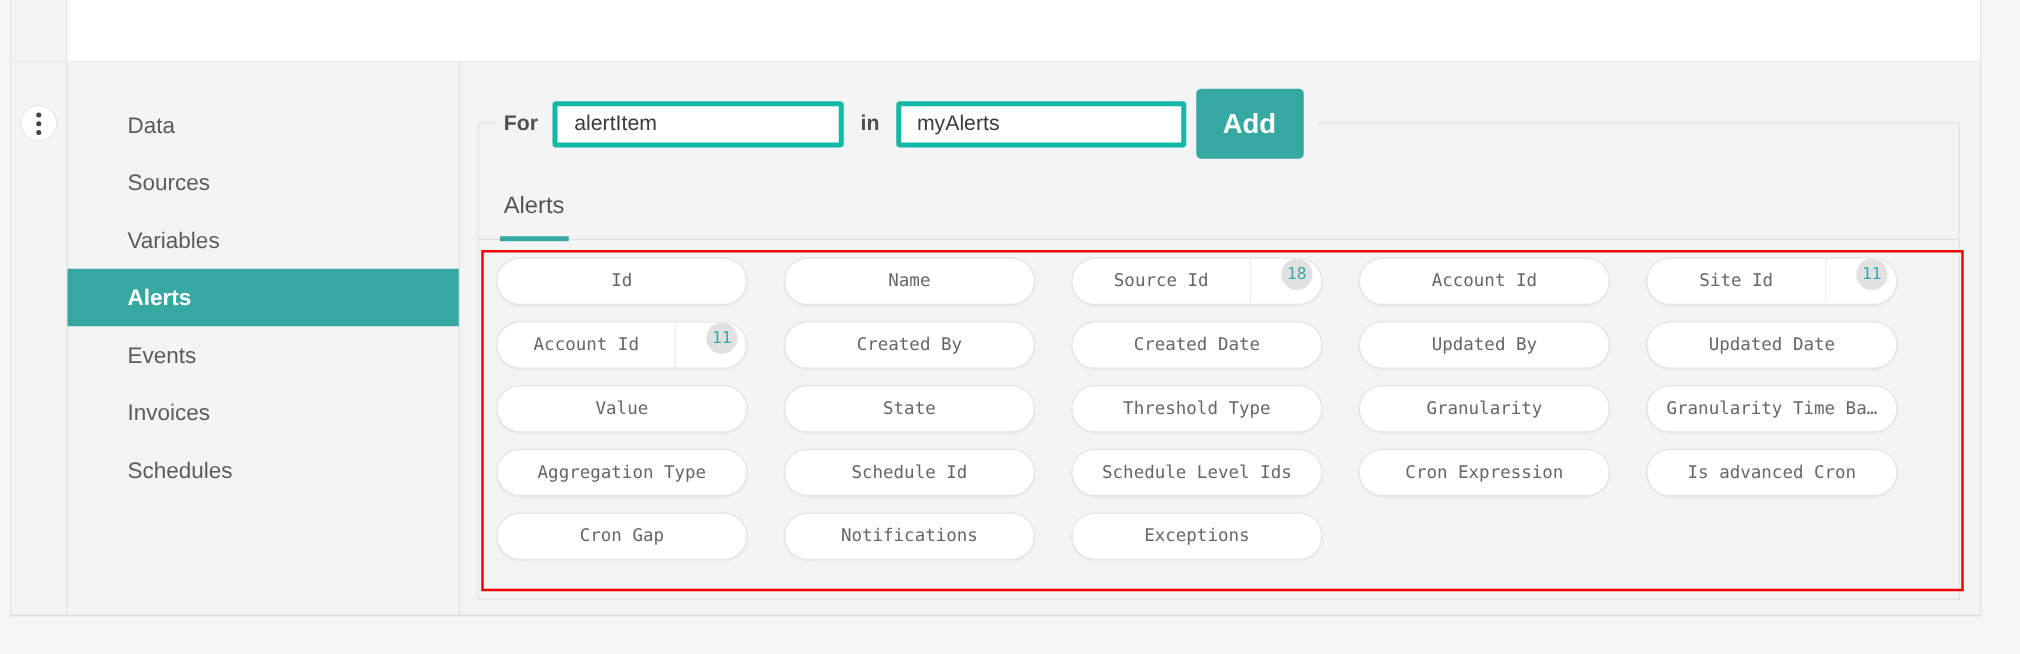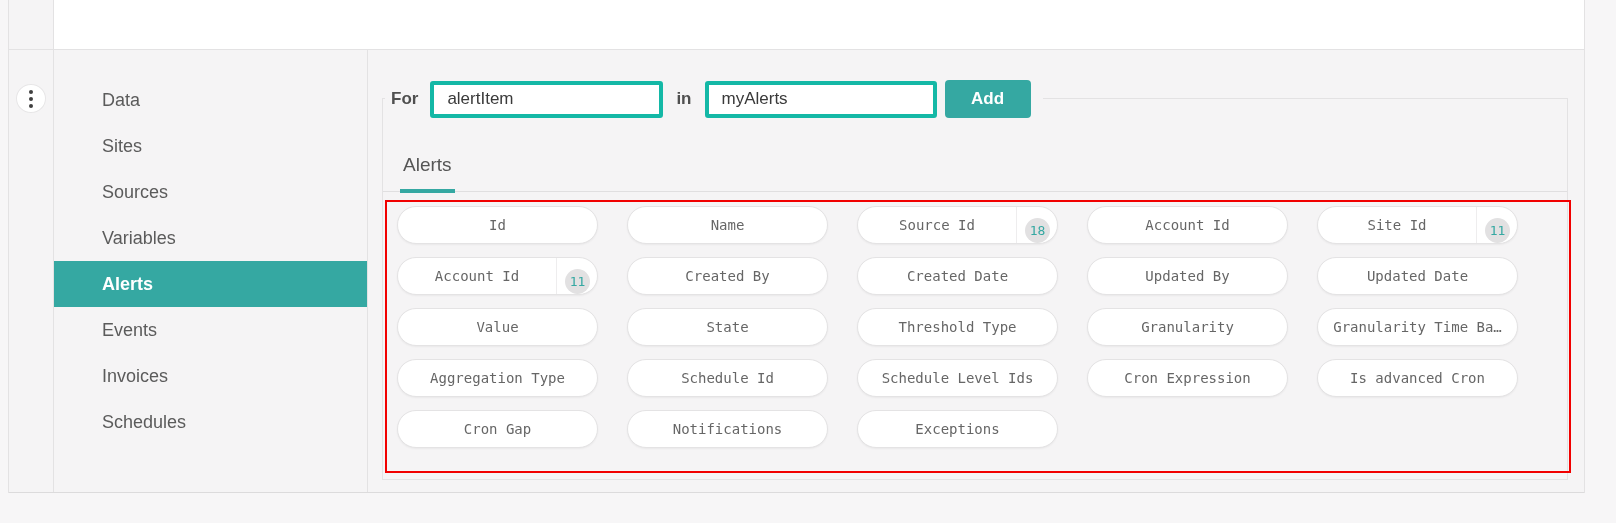--- a/index.html
+++ b/index.html
@@ -43,38 +43,38 @@
   }
   .side-item.active{background:var(--teal);color:#ffffff;font-weight:bold;}
   
   .content{flex:1;position:relative;}
   .panel{
     position:absolute;left:14px;right:16px;top:48px;bottom:12px;
     border:1px solid var(--border);
   }
   
   .form-row{
-    position:absolute;top:-19px;left:2px;height:38px;
+    position:absolute;top:-19px;left:14px;height:38px;
     display:flex;align-items:center;
     background:var(--panel-bg);padding:0 12px 0 6px;
   }
   .form-label{font-size:17px;font-weight:bold;color:#4f4f4f;}
   .form-label.for{margin-right:12px;}
   .form-label.in{margin:0 13px;}
   .text-input{
     height:37px;border:4px solid #14b8a6;border-radius:3px;background:#fff;
     font-family:"Liberation Sans",sans-serif;font-size:17px;color:#3a3a3a;
     padding:0 13px;outline:none;
   }
   .input-item{width:233px;}
   .input-collection{width:232px;}
   .add-btn{
-    margin-left:8px;width:86px;height:38px;border:none;border-radius:4px;
+    margin-left:8px;width:86px;height:56px;border:none;border-radius:4px;
     background:var(--teal);color:#fff;font-family:"Liberation Sans",sans-serif;
-    font-size:17px;font-weight:bold;cursor:pointer;
+    font-size:22px;font-weight:bold;cursor:pointer;
   }
   
   .tabbar{
     position:absolute;top:0;left:0;right:0;height:93px;
     border-bottom:1px solid #e0dfe0;
     display:flex;align-items:flex-end;
   }
   .tab{
     margin-left:17px;margin-bottom:-2px;
     font-size:19px;color:#555;cursor:pointer;
@@ -98,21 +98,21 @@
     box-shadow:0 1px 2px rgba(0,0,0,0.05);
     display:flex;align-items:stretch;overflow:hidden;cursor:pointer;
   }
   .chip-label{
     flex:1;display:flex;align-items:center;justify-content:center;
     font-family:"DejaVu Sans Mono","Liberation Mono",monospace;
     font-size:14px;color:#666;white-space:nowrap;overflow:hidden;
     padding:0 5px;
   }
   .chip-extra{
-    display:flex;align-items:flex-end;border-left:1px solid #eeedee;padding:0 7px 0 8px;
+    display:flex;align-items:flex-start;border-left:1px solid #eeedee;padding:0 7px 0 24px;
   }
   .badge{
     width:25px;height:25px;border-radius:50%;background:#e2e1e2;
     color:var(--teal);font-family:"DejaVu Sans Mono","Liberation Mono",monospace;
     font-size:13px;display:flex;align-items:center;justify-content:center;
   }
 </style>
 </head>
 <body>
 
@@ -128,21 +128,20 @@
     <div class="rail">
       <div class="kebab-btn">
         <span class="dot"></span>
         <span class="dot"></span>
         <span class="dot"></span>
       </div>
     </div>
 
     <div class="sidebar">
         <div class="side-item">Data</div>
-        <div class="side-item">Sites</div>
         <div class="side-item">Sources</div>
         <div class="side-item">Variables</div>
         <div class="side-item active">Alerts</div>
         <div class="side-item">Events</div>
         <div class="side-item">Invoices</div>
         <div class="side-item">Schedules</div>
       </div>
 
     <div class="content">
       <div class="panel">

